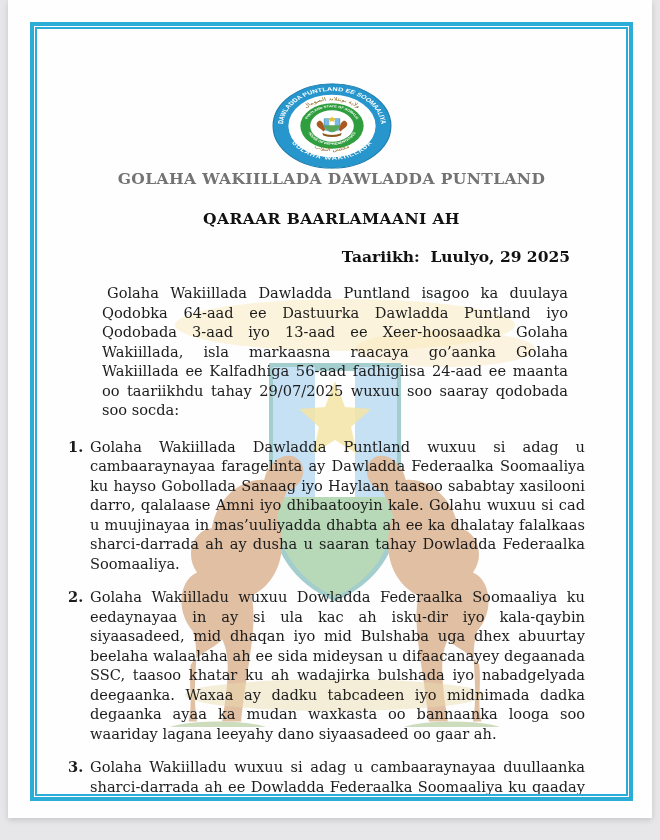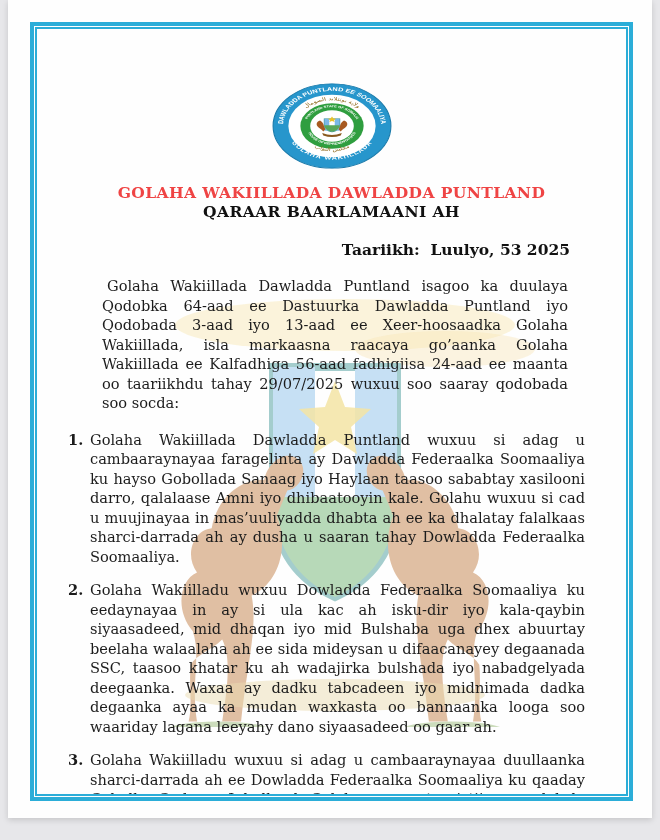--- a/index.html
+++ b/index.html
@@ -4,22 +4,22 @@
 <style>
   html,body{margin:0;padding:0;width:660px;height:840px;overflow:hidden;background:#e7e7ea;}
   .photo{position:relative;width:660px;height:840px;background:#e7e7ea;font-family:"DejaVu Serif",serif;}
   .page{position:absolute;left:8px;top:0;width:644px;height:818px;background:#fefefe;box-shadow:0 2px 6px rgba(0,0,0,0.15);}
   .frame{position:absolute;left:22px;top:22px;width:595px;height:771px;border:4px solid #2badd8;}
   .frame-inner{position:relative;height:calc(100% - 6px);margin:1px;border:2px solid #2badd8;overflow:hidden;}
   .content{position:relative;z-index:2;height:100%;}
   .watermark{position:absolute;z-index:1;left:78px;top:268px;width:440px;height:430px;opacity:0.42;pointer-events:none;}
   .logo-wrap{text-align:center;margin-top:54px;height:86px;}
   .logo-wrap svg{width:120px;height:86px;}
-  .doc-title{margin-top:14px;text-align:center;font-weight:bold;font-size:15.5px;letter-spacing:0.4px;color:#ef4444;}
-  .doc-subtitle{text-align:center;font-weight:bold;font-size:15.5px;letter-spacing:0.4px;color:#111;}
+  .doc-title{text-align:center;font-weight:bold;font-size:15.5px;letter-spacing:0.4px;color:#737373;}
+  .doc-subtitle{margin-top:21px;text-align:center;font-weight:bold;font-size:15.5px;letter-spacing:0.4px;color:#111;}
   .doc-date{margin-top:19px;text-align:right;font-weight:bold;font-size:15.5px;padding-right:56px;color:#111;white-space:pre;}
   .body-text{margin:15px 41px 0 48px;font-size:14.6px;line-height:19.5px;color:#1c1c1c;text-align:justify;}
   .intro{text-indent:5px;}
   .res-list{margin-top:14px;}
   .res-item{display:flex;margin-top:14px;}
   .res-num{font-weight:bold;width:22px;flex:0 0 22px;margin-left:-17px;}
   .res-text{flex:1;text-align:justify;}
 </style>
 </head>
 <body>
@@ -96,21 +96,21 @@
                 <path d="M110,86 l2.5,5 5,0.5 -4,3.5 1.5,5 -5,-3 -5,3 1.5,-5 -4,-3.5 5,-0.5 Z" fill="#e8c22a"></path>
                 <path d="M88,96 c-6,2 -8,10 -4,16 c3,5 8,7 10,12 l4,-6 c-4,-8 -2,-16 -10,-22 Z" fill="#a85a20"></path>
                 <path d="M132,96 c6,2 8,10 4,16 c-3,5 -8,7 -10,12 l-4,-6 c4,-8 2,-16 10,-22 Z" fill="#a85a20"></path>
                 <path d="M92,128 q18,10 36,0 l-2,6 q-16,8 -32,0 Z" fill="#8a5a20"></path>
               </g>
             </svg>
           </div>
 
           <div class="doc-title">GOLAHA WAKIILLADA DAWLADDA PUNTLAND</div>
           <div class="doc-subtitle">QARAAR BAARLAMAANI AH</div>
-          <div class="doc-date">Taariikh:  Luulyo, 53 2025</div>
+          <div class="doc-date">Taariikh:  Luulyo, 29 2025</div>
 
           <div class="body-text">
             <p class="intro" style="margin:17px;">Golaha Wakiillada Dawladda Puntland isagoo ka duulaya Qodobka 64-aad ee Dastuurka Dawladda Puntland iyo Qodobada 3-aad iyo 13-aad ee Xeer-hoosaadka Golaha Wakiillada, isla markaasna raacaya go’aanka Golaha Wakiillada ee Kalfadhiga 56-aad fadhigiisa 24-aad ee maanta oo taariikhdu tahay 29/07/2025 wuxuu soo saaray qodobada soo socda:</p>
 
             <div class="res-list">
               <div class="res-item">
                 <span class="res-num">1.</span>
                 <span class="res-text">Golaha Wakiillada Dawladda Puntland wuxuu si adag u cambaaraynayaa faragelinta ay Dawladda Federaalka Soomaaliya ku hayso Gobollada Sanaag iyo Haylaan taasoo sababtay xasilooni darro, qalalaase Amni iyo dhibaatooyin kale. Golahu wuxuu si cad u muujinayaa in mas’uuliyadda dhabta ah ee ka dhalatay falalkaas sharci-darrada ah ay dusha u saaran tahay Dowladda Federaalka Soomaaliya.</span>
               </div>
               <div class="res-item">

